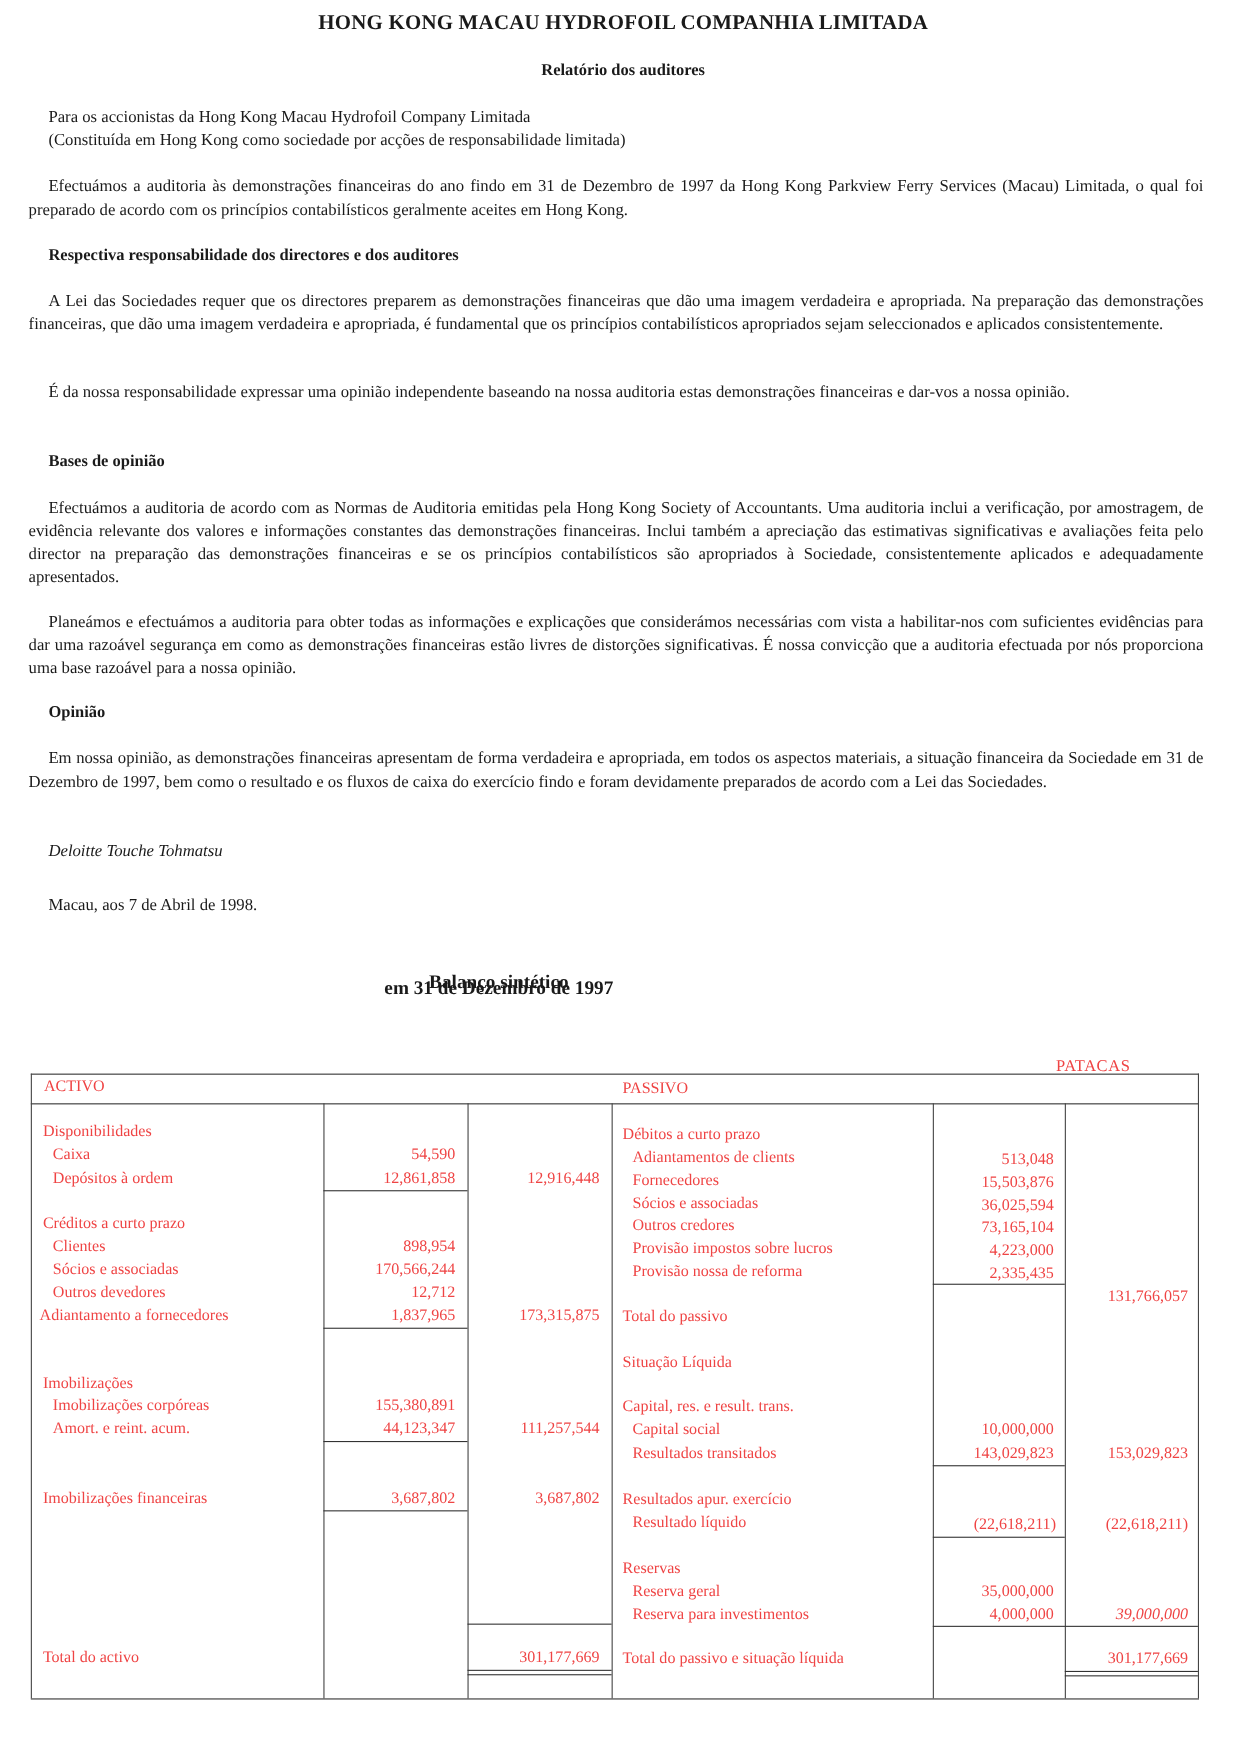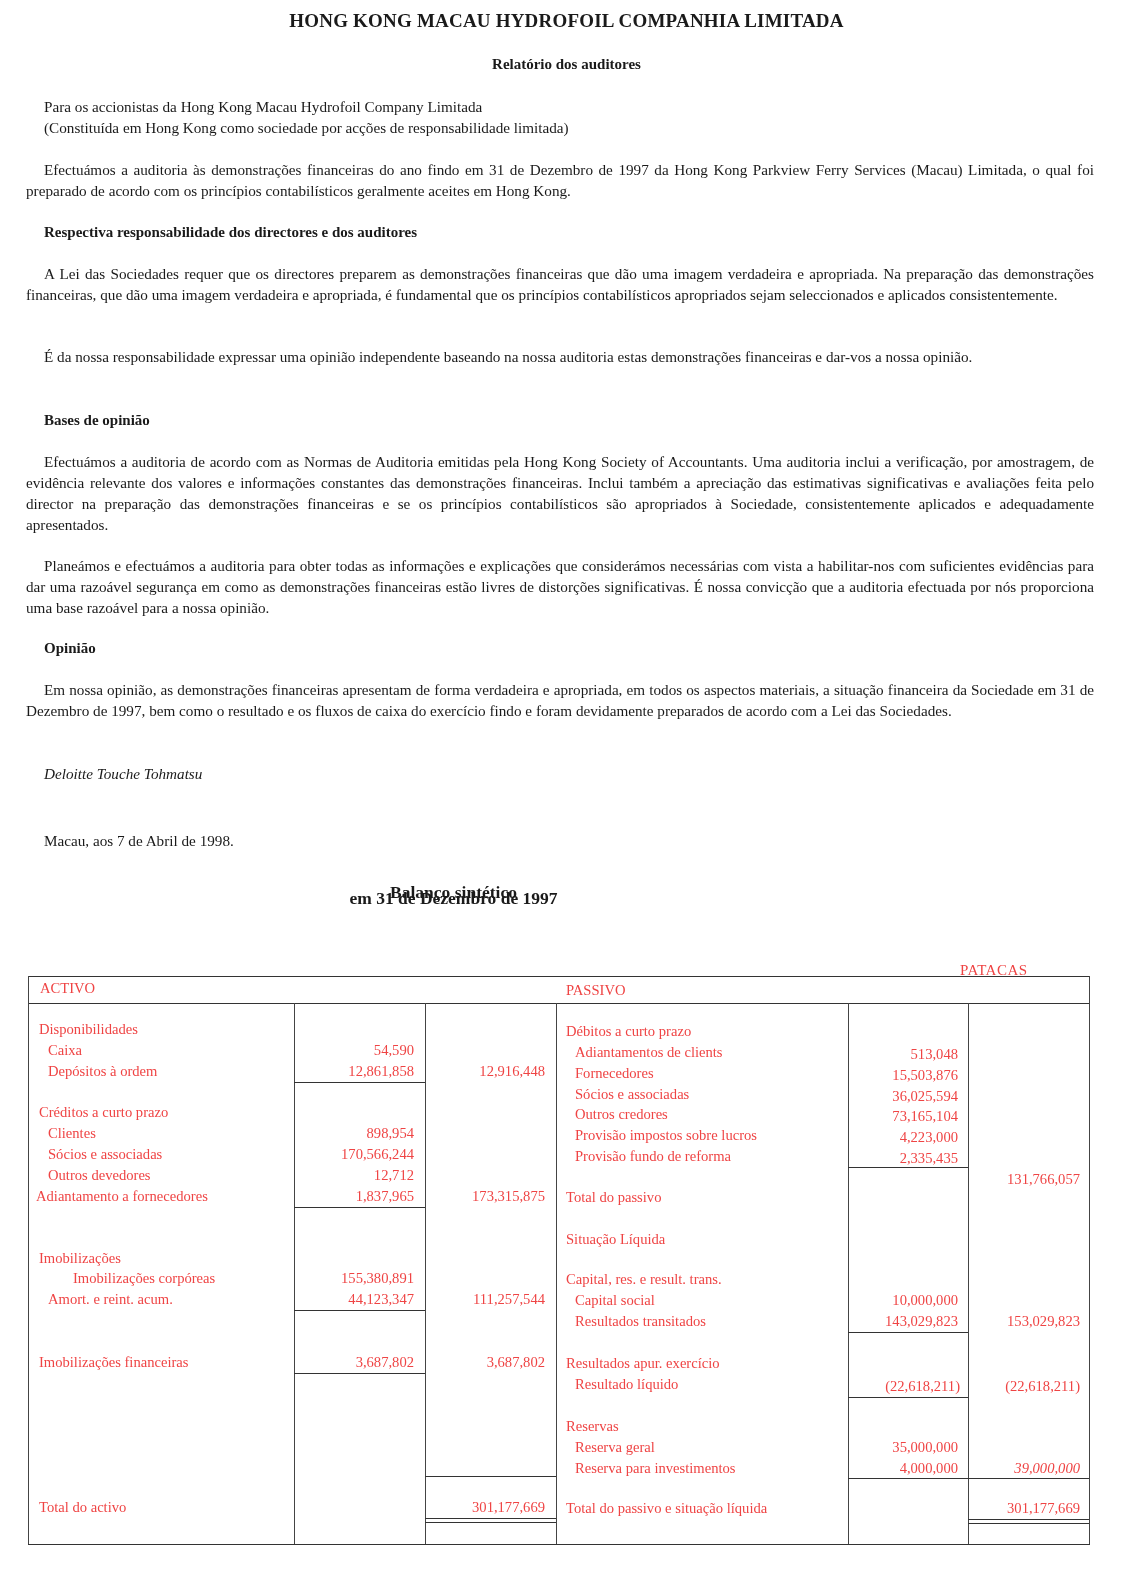--- a/index.html
+++ b/index.html
@@ -38,21 +38,21 @@
 <div class="abs p" style="top:346px;"><span class="ind"></span><span>É da nossa responsabilidade expressar uma opinião independente baseando na nossa auditoria estas demonstrações financeiras e dar-vos a nossa opinião.</span></div>
 
 <div class="abs h" style="top:412px;">Bases de opinião</div>
 <div class="abs p" style="top:451px;"><span class="ind"></span><span>Efectuámos a auditoria de acordo com as Normas de Auditoria emitidas pela Hong Kong Society of Accountants. Uma auditoria inclui a verificação, por amostragem, de evidência relevante dos valores e informações constantes das demonstrações financeiras. Inclui também a apreciação das estimativas significativas e avaliações feita pelo director na preparação das demonstrações financeiras e se os princípios contabilísticos são apropriados à Sociedade, consistentemente aplicados e adequadamente apresentados.</span></div>
 <div class="abs p" style="top:555px;"><span class="ind"></span><span>Planeámos e efectuámos a auditoria para obter todas as informações e explicações que considerámos necessárias com vista a habilitar-nos com suficientes evidências para dar uma razoável segurança em como as demonstrações financeiras estão livres de distorções significativas. É nossa convicção que a auditoria efectuada por nós proporciona uma base razoável para a nossa opinião.</span></div>
 
 <div class="abs h" style="top:640px;">Opinião</div>
 <div class="abs p" style="top:679px;"><span class="ind"></span><span>Em nossa opinião, as demonstrações financeiras apresentam de forma verdadeira e apropriada, em todos os aspectos materiais, a situação financeira da Sociedade em 31 de Dezembro de 1997, bem como o resultado e os fluxos de caixa do exercício findo e foram devidamente preparados de acordo com a Lei das Sociedades.</span></div>
 
 <div class="abs line ital" style="top:763px;">Deloitte Touche Tohmatsu</div>
-<div class="abs line" style="top:830px;text-align:center;">Macau, aos 7 de Abril de 1998.</div>
+<div class="abs line" style="top:812px;text-align:center;">Macau, aos 7 de Abril de 1998.</div>
 
 <div class="abs ctr" style="top:882px;">Balanço sintético</div>
 <div class="abs ctr" style="top:888px;">em 31 de Dezembro de 1997</div>
 <div class="abs tbl" style="top:960px; left:960px; font-size:15px; letter-spacing:0.5px;">PATACAS</div>
 
 <div class="tbl">
 
   <div class="hl" style="top:976px; left:28px; width:1062px;"></div>
   <div class="hl" style="top:1003px; left:28px; width:1062px;"></div>
   <div class="hl" style="top:1544px; left:28px; width:1062px;"></div>
@@ -82,21 +82,21 @@
   <div class="cell" style="top:1144px; left:48px;">Sócios e associadas</div>
   <div class="cell num" style="top:1144px; left:295px; width:119px;">170,566,244</div>
   <div class="cell" style="top:1165px; left:48px;">Outros devedores</div>
   <div class="cell num" style="top:1165px; left:295px; width:119px;">12,712</div>
   <div class="cell" style="top:1186px; left:36px;">Adiantamento a fornecedores</div>
   <div class="cell num" style="top:1186px; left:295px; width:119px;">1,837,965</div>
   <div class="cell num" style="top:1186px; left:426px; width:119px;">173,315,875</div>
   <div class="hl" style="top:1207px; left:294px; width:131px;"></div>
 
   <div class="cell" style="top:1248px; left:39px;">Imobilizações</div>
-  <div class="cell" style="top:1268px; left:48px;margin-left:25px;">Imobilizações corpóreas</div>
+  <div class="cell" style="top:1268px; left:48px;">Imobilizações corpóreas</div>
   <div class="cell num" style="top:1268px; left:295px; width:119px;">155,380,891</div>
   <div class="cell" style="top:1289px; left:48px;">Amort. e reint. acum.</div>
   <div class="cell num" style="top:1289px; left:295px; width:119px;">44,123,347</div>
   <div class="cell num" style="top:1289px; left:426px; width:119px;">111,257,544</div>
   <div class="hl" style="top:1310px; left:294px; width:131px;"></div>
 
   <div class="cell" style="top:1352px; left:39px;">Imobilizações financeiras</div>
   <div class="cell num" style="top:1352px; left:295px; width:119px;">3,687,802</div>
   <div class="cell num" style="top:1352px; left:426px; width:119px;">3,687,802</div>
   <div class="hl" style="top:1373px; left:294px; width:131px;"></div>
@@ -111,21 +111,21 @@
   <div class="cell" style="top:1042px; left:575px;">Adiantamentos de clients</div>
   <div class="cell num" style="top:1044px; left:849px; width:109px;">513,048</div>
   <div class="cell" style="top:1063px; left:575px;">Fornecedores</div>
   <div class="cell num" style="top:1065px; left:849px; width:109px;">15,503,876</div>
   <div class="cell" style="top:1084px; left:575px;">Sócios e associadas</div>
   <div class="cell num" style="top:1086px; left:849px; width:109px;">36,025,594</div>
   <div class="cell" style="top:1104px; left:575px;">Outros credores</div>
   <div class="cell num" style="top:1106px; left:849px; width:109px;">73,165,104</div>
   <div class="cell" style="top:1125px; left:575px;">Provisão impostos sobre lucros</div>
   <div class="cell num" style="top:1127px; left:849px; width:109px;">4,223,000</div>
-  <div class="cell" style="top:1146px; left:575px;">Provisão fundo de reforma</div>
+  <div class="cell" style="top:1146px; left:575px;">Provisão nossa de reforma</div>
   <div class="cell num" style="top:1148px; left:849px; width:109px;">2,335,435</div>
   <div class="hl" style="top:1167px; left:848px; width:120px;"></div>
   <div class="cell num" style="top:1169px; left:969px; width:111px;">131,766,057</div>
 
   <div class="cell" style="top:1187px; left:566px;">Total do passivo</div>
   <div class="cell" style="top:1229px; left:566px;">Situação Líquida</div>
 
   <div class="cell" style="top:1269px; left:566px;">Capital, res. e result. trans.</div>
   <div class="cell" style="top:1290px; left:575px;">Capital social</div>
   <div class="cell num" style="top:1290px; left:849px; width:109px;">10,000,000</div>

